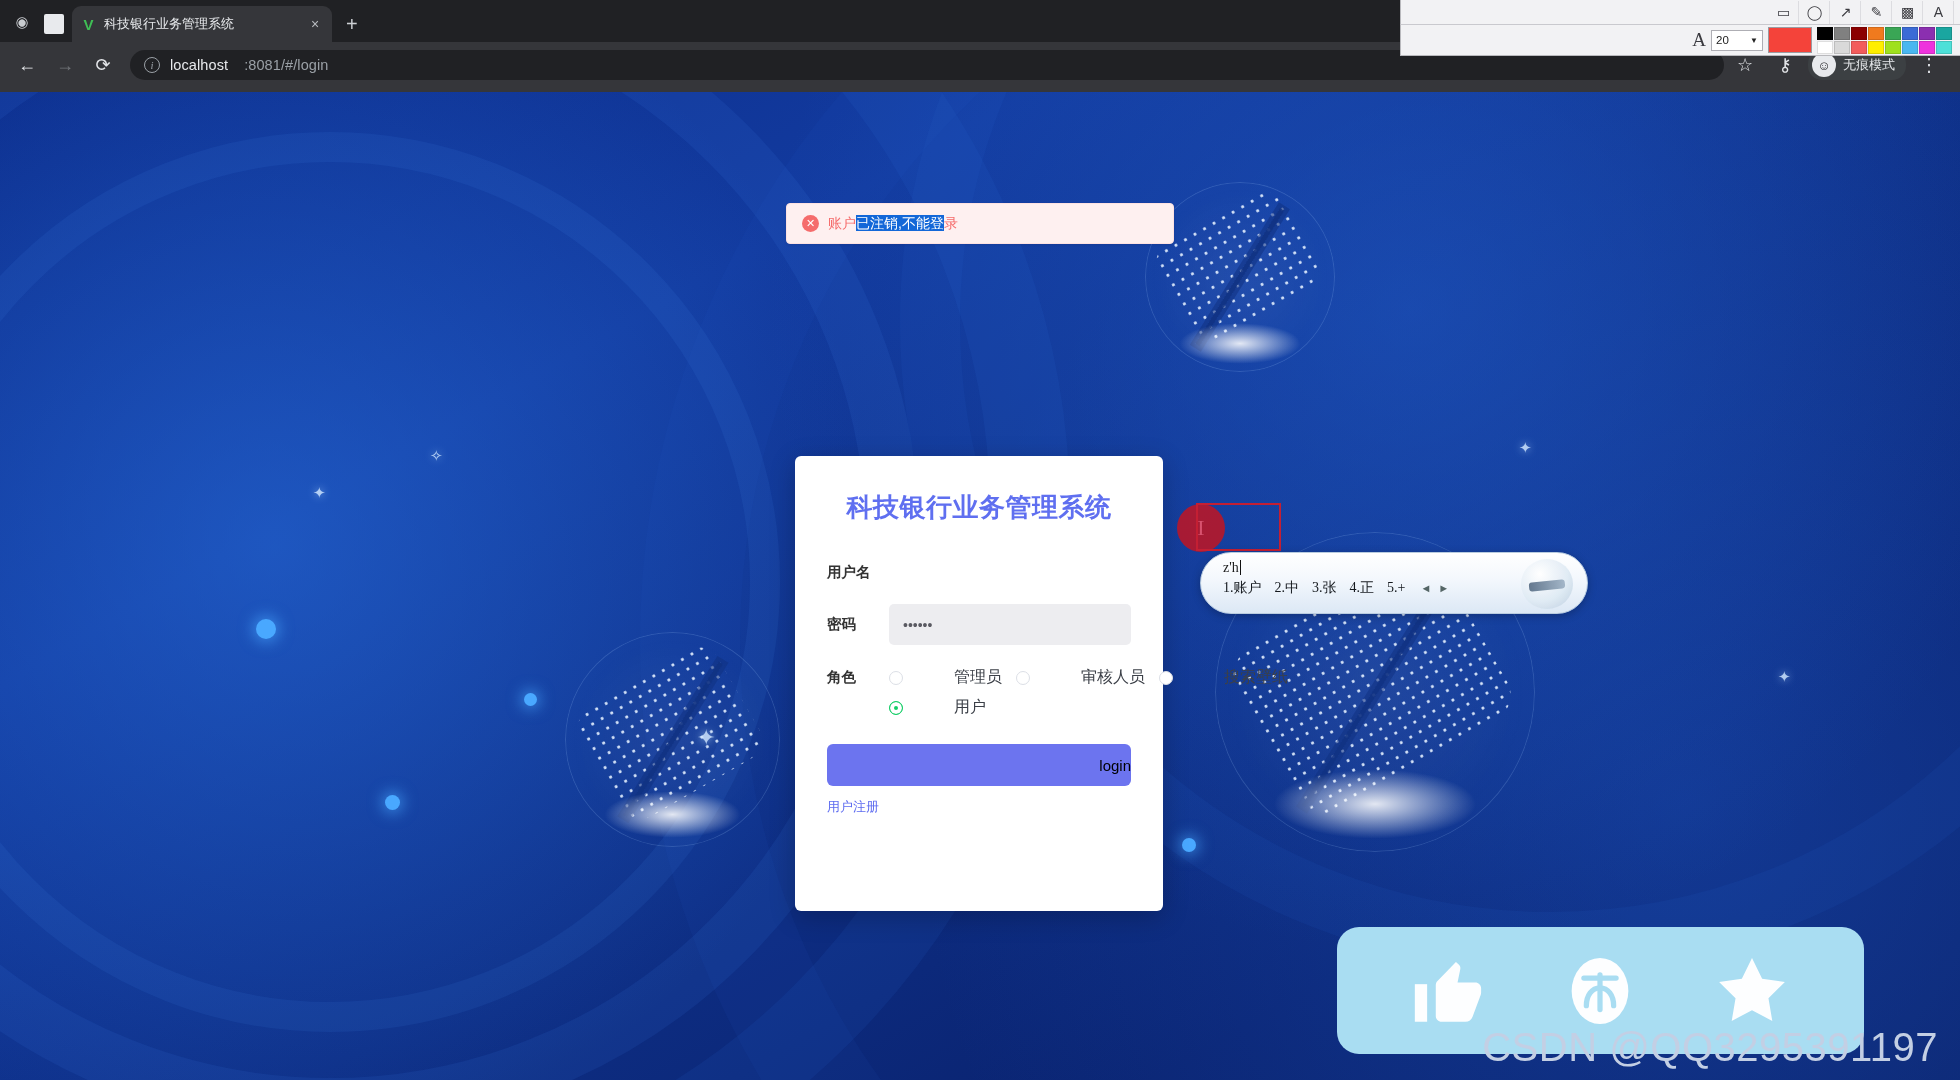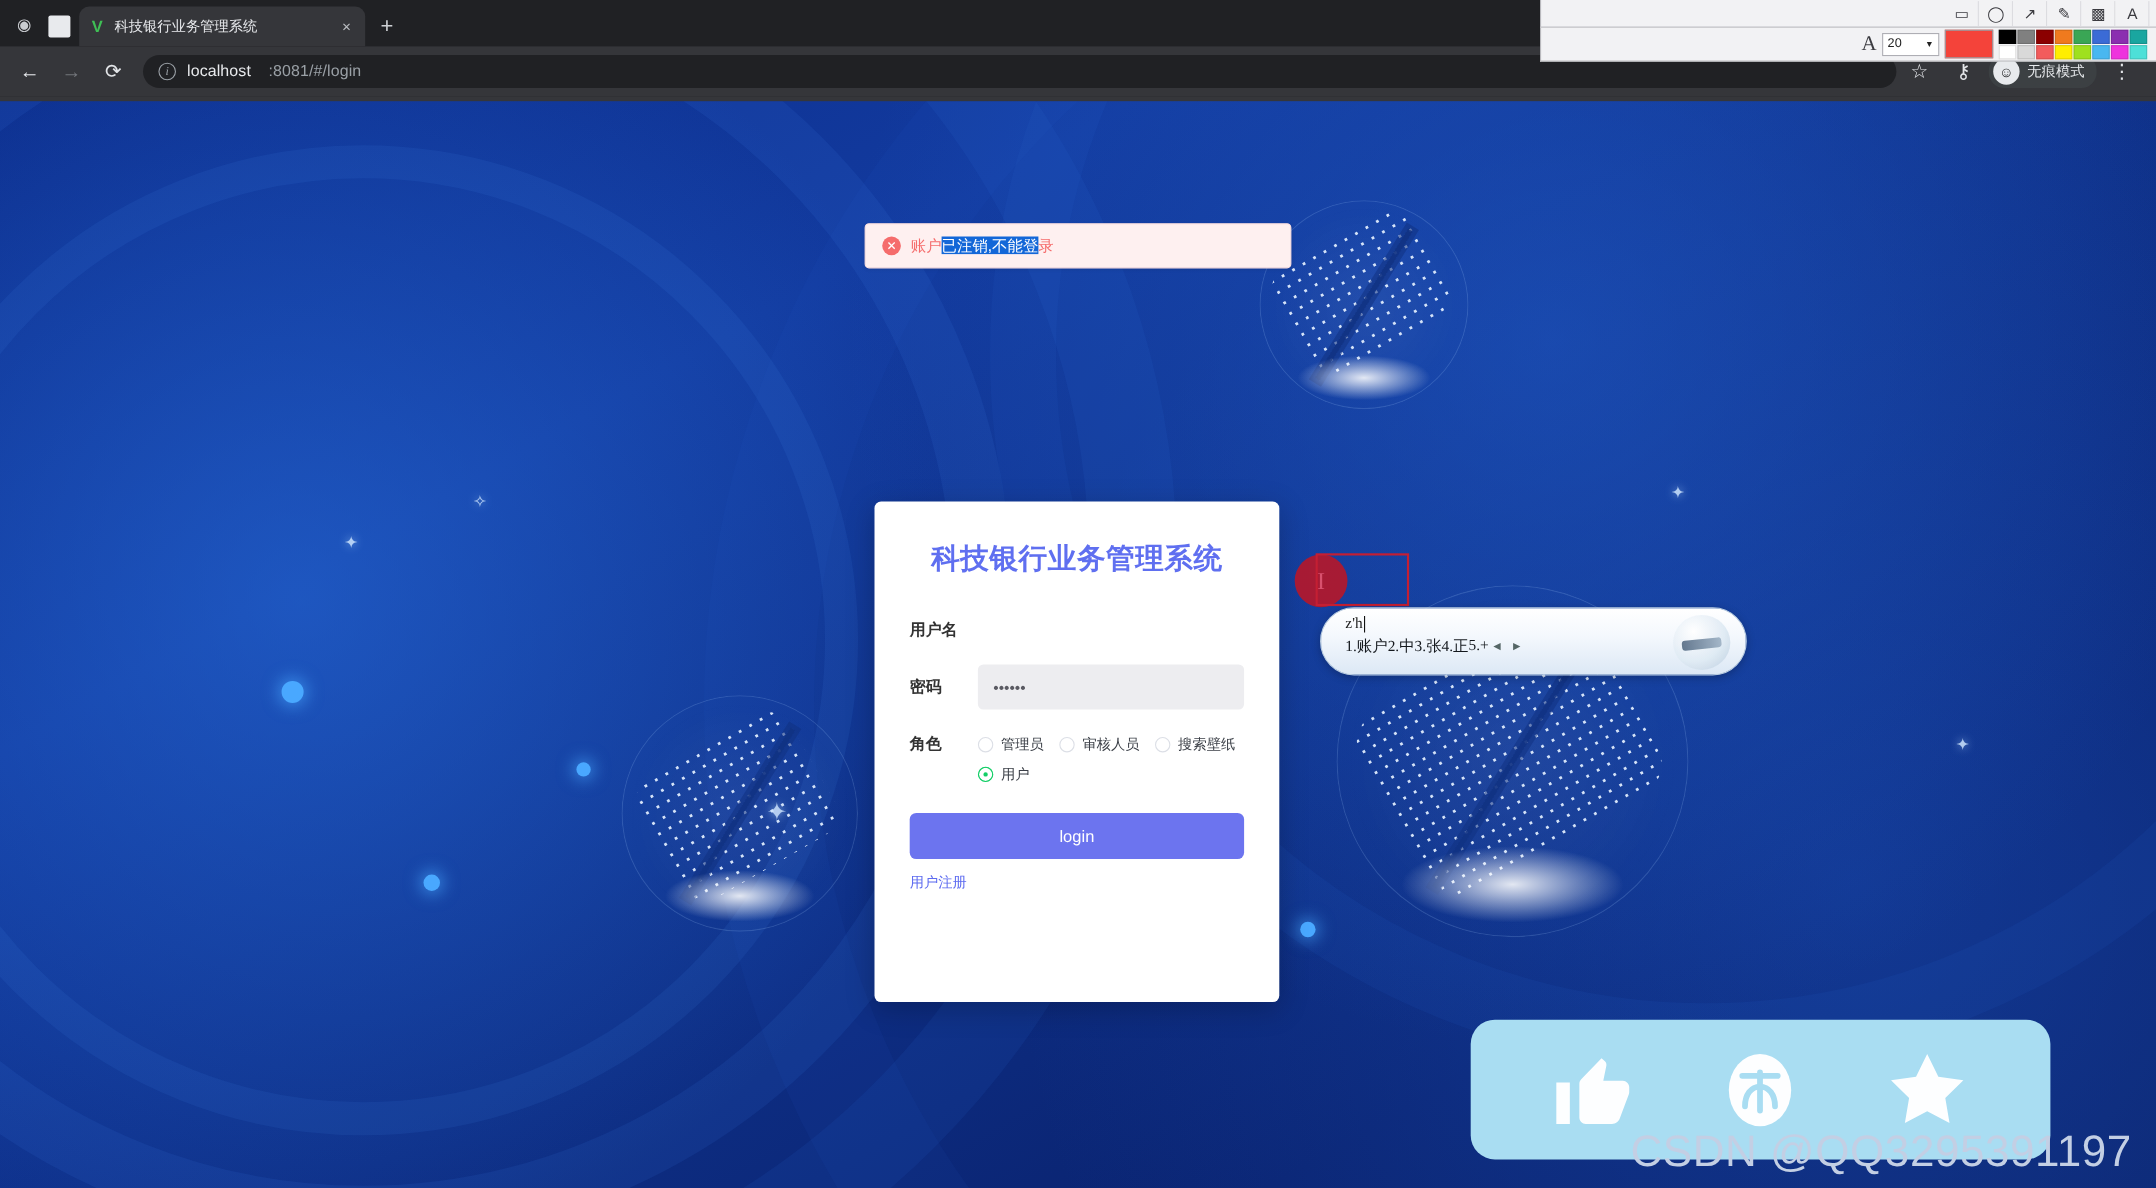--- a/index.html
+++ b/index.html
@@ -206,45 +206,46 @@
   .roleopts { flex:1; display:flex; align-items:center; gap:14px; }
   .radio { display:flex; align-items:center; gap:7px; }
   .radio .bullet {
     width:14px;height:14px;border-radius:50%;border:1px solid #dcdfe6;background:#fff;
     flex:0 0 14px;
   }
   .radio.on .bullet {
     border-color:#13ce66; background:#13ce66;
     box-shadow:inset 0 0 0 4px #fff, inset 0 0 0 7px #13ce66;
   }
-  .radio .rlabel { font-size:13px; color:#3c4048; white-space:nowrap; }
+  .radio .rlabel { font-size:16px; color:#3c4048; white-space:nowrap;margin-left:44px; }
   .rolerow2 { display:flex; margin-bottom:26px; }
   .rolerow2 .pad { width:62px; flex:0 0 62px; }
   .loginbtn {
-    display:block; width:100%; height:42px; background:#6c74ef; color:#ffffff;
+    display:block; width:100%; height:42px; background:#6c74ef; color:#000000;
     border:none; border-radius:6px; font-size:15px; cursor:pointer;
     font-family:"Liberation Sans", sans-serif;
+    text-align:right;
   }
   .reglink {
     display:inline-block; margin-top:12px; font-size:13px; color:#5d6bf0;
     text-decoration:none;
   }
 
   
   .ime {
     position:absolute; left:1200px; top:460px; width:388px; height:62px; z-index:55;
     border-radius:31px;
     background:linear-gradient(180deg,#ffffff 0%,#f4f8fd 42%,#dce8f5 100%);
     border:1px solid #b9ccdf;
     box-shadow:0 2px 8px rgba(0,0,0,.25);
     padding:7px 0 0 22px; overflow:hidden;
   }
   .ime .pinyin { font-size:14px; color:#1a1a1a; font-family:"Liberation Serif",serif; }
   .ime .pinyin .caret { border-left:1.5px solid #111; margin-left:1px; }
-  .ime .cands { display:flex; align-items:center; margin-top:3px; }
+  .ime .cands { display:flex; align-items:center; gap:13px; margin-top:3px; }
   .ime .cand { font-size:14px; color:#14181d; white-space:nowrap; font-family:"Liberation Serif",serif; }
   .ime .arrows { color:#566; font-size:11px; letter-spacing:2px; margin-left:2px; }
   .ime .logo {
     position:absolute; right:14px; top:6px; width:52px;height:50px;border-radius:50%;
     background:radial-gradient(circle at 36% 30%, #ffffff 0%, #dfeaf4 58%, #b9cddd 100%);
     opacity:.95;
   }
   .ime .logo:after {
     content:""; position:absolute; left:8px; top:22px; width:36px;height:9px;
     background:linear-gradient(90deg,#5c7189,#9fb3c6); border-radius:3px;

